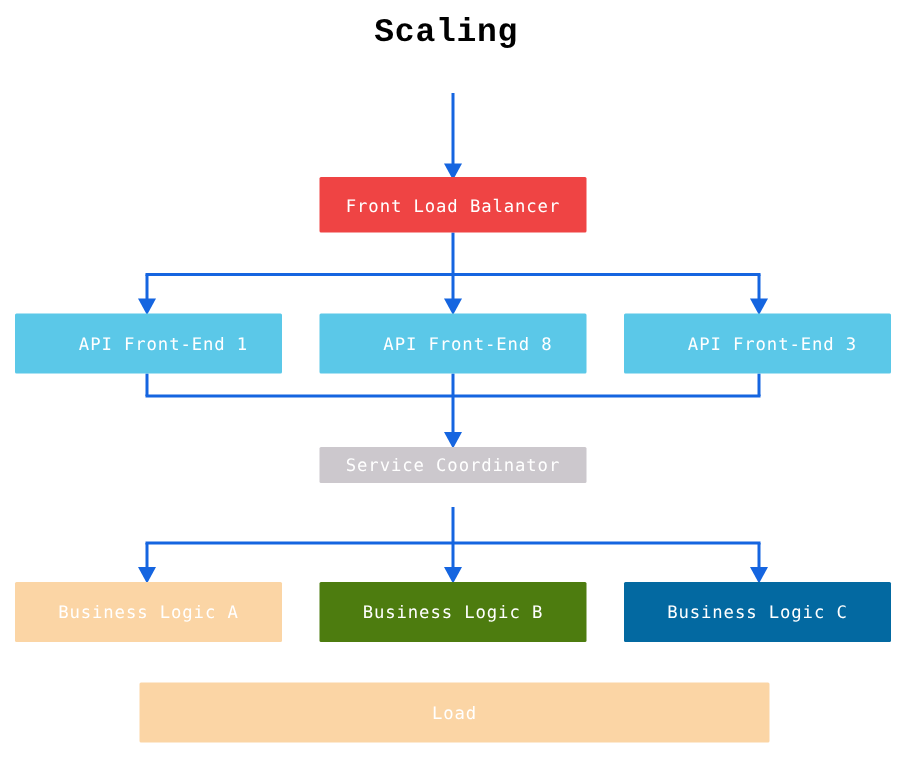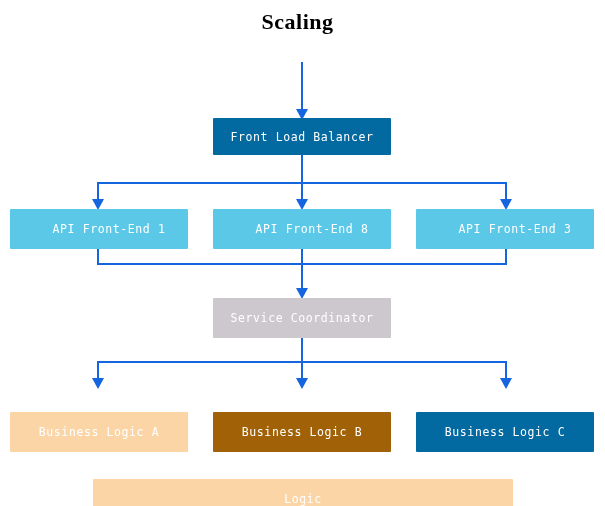--- a/index.html
+++ b/index.html
@@ -19,21 +19,21 @@
     width: 605px;
     height: 506px;
     background: #ffffff;
   }
   #title {
     position: absolute;
     left: 0;
     top: 8px;
     width: 595px;
     text-align: center;
-    font-family: Liberation Serif, serif;
+    font-family: Liberation Mono, monospace;
     font-weight: bold;
     font-size: 22px;
     letter-spacing: 0.5px;
     color: #000000;
     line-height: 28px;
   }
   .node {
     position: absolute;
     display: flex;
     align-items: center;
@@ -43,21 +43,21 @@
     font-size: 11.5px;
     letter-spacing: 0.6px;
     color: #ffffff;
     text-align: center;
     border-radius: 1px;
     white-space: nowrap;
     user-select: none;
   }
   .node-gray   { background: #ccc8cd; }
   .node-blue   { background: #5bc8e8; padding-left: 20px; }
-  .node-orange { background: #fbd5a5; margin-top: 24px; }
+  .node-orange { background: #fbd5a5; }
 
   svg#edges {
     position: absolute;
     left: 0;
     top: 0;
     width: 605px;
     height: 506px;
     pointer-events: none;
   }
   .edge-line {
@@ -115,32 +115,32 @@
       <path class="edge-line" d="M 98 362 L 98 379"></path>
       <path class="edge-head" d="M 92 378 L 104 378 L 98 389 Z"></path>
 
       <path class="edge-line" d="M 506 362 L 506 379"></path>
       <path class="edge-head" d="M 500 378 L 512 378 L 506 389 Z"></path>
     </g>
   </svg>
 
   <div id="nodes">
 
-    <div class="node node-gray" style="left: 213px; top: 118px; width: 178px; height: 37px; background: #0369a1;">Front Load Balancer</div>
+    <div class="node node-gray" style="left: 213px; top: 118px; width: 178px; height: 37px; background: #ef4444;">Front Load Balancer</div>
 
     <div class="node node-blue" style="left: 10px; top: 209px; width: 178px; height: 40px; background: rgb(91, 200, 232);">API Front-End 1</div>
 
     <div class="node node-blue" style="left: 213px; top: 209px; width: 178px; height: 40px; background: rgb(91, 200, 232);">API Front-End 8</div>
 
     <div class="node node-blue" style="left: 416px; top: 209px; width: 178px; height: 40px; background: rgb(91, 200, 232);">API Front-End 3</div>
 
-    <div class="node node-gray" style="left: 213px; top: 298px; width: 178px; height: 40px; background: rgb(204, 200, 205);">Service Coordinator</div>
+    <div class="node node-gray" style="left: 213px; top: 298px; width: 178px; height: 24px; background: rgb(204, 200, 205);">Service Coordinator</div>
 
     <div class="node node-orange" style="left: 10px; top: 388px; width: 178px; height: 40px; background: rgb(251, 213, 165);">Business Logic A</div>
 
-    <div class="node node-orange" style="left: 213px; top: 388px; width: 178px; height: 40px; background: #a16207;">Business Logic B</div>
+    <div class="node node-orange" style="left: 213px; top: 388px; width: 178px; height: 40px; background: #4d7c0f;">Business Logic B</div>
 
     <div class="node node-orange" style="left: 416px; top: 388px; width: 178px; height: 40px; background: #0369a1;">Business Logic C</div>
 
-    <div class="node node-orange" style="left: 93px; top: 455px; width: 420px; height: 40px; background: rgb(251, 213, 165);">Logic</div>
+    <div class="node node-orange" style="left: 93px; top: 455px; width: 420px; height: 40px; background: rgb(251, 213, 165);">Load</div>
 
   </div>
 </div>
 
 </body></html>

